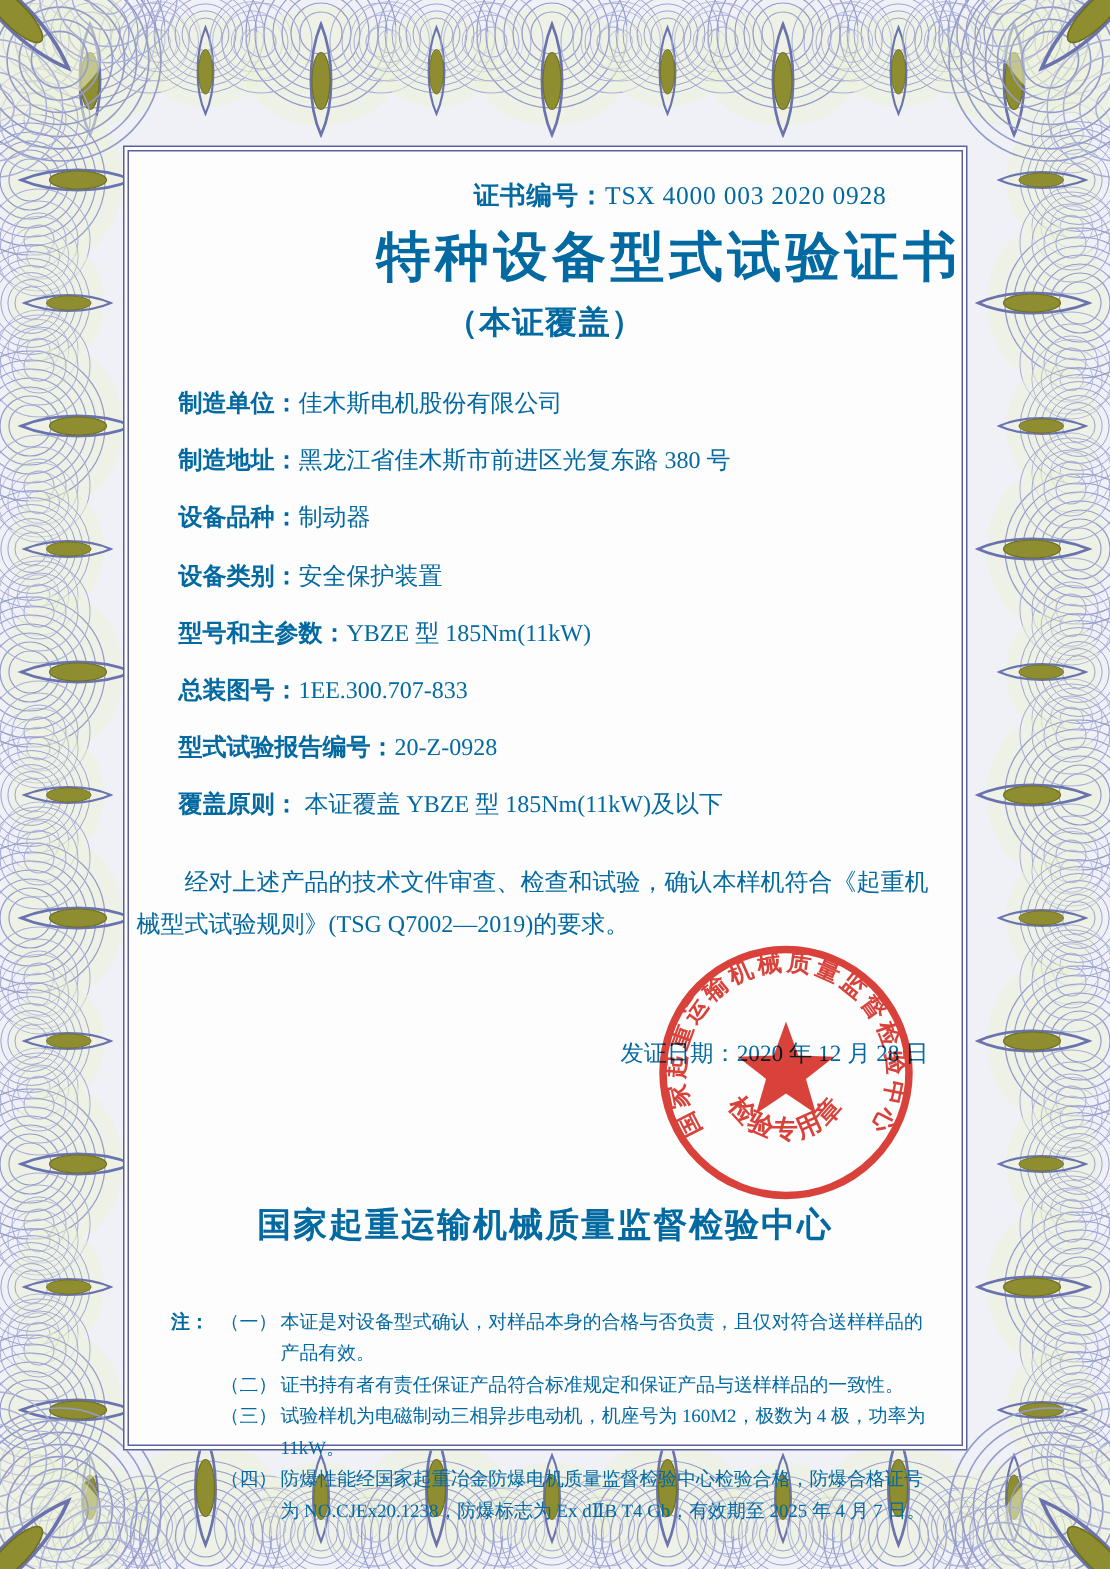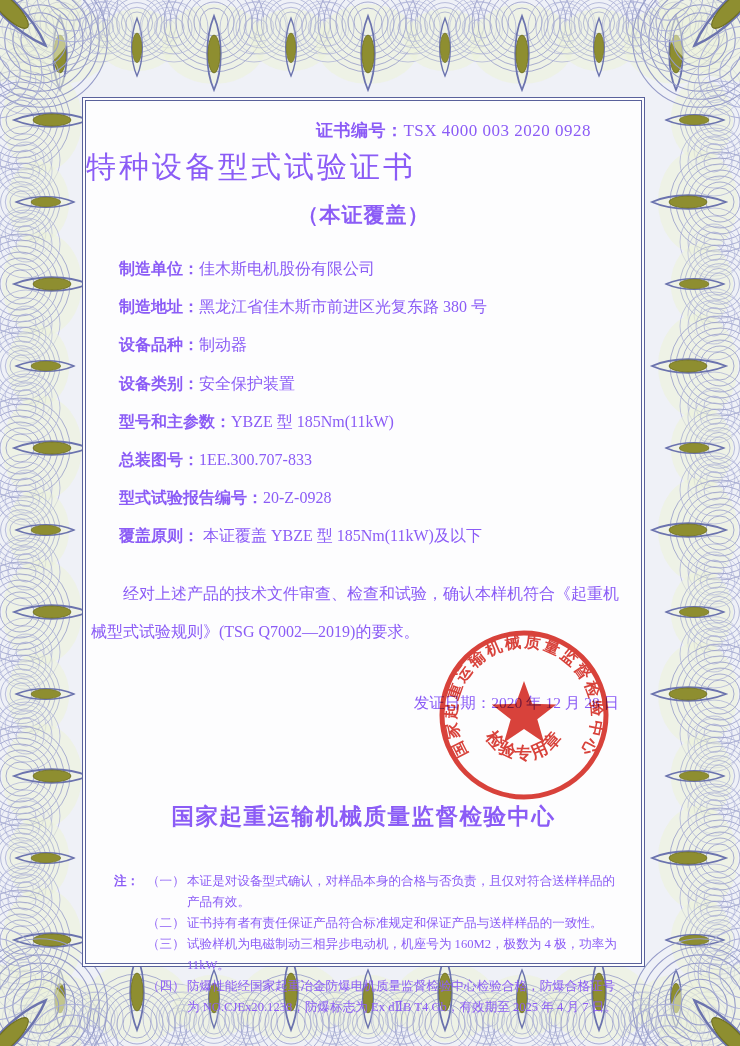--- a/index.html
+++ b/index.html
@@ -1,50 +1,50 @@
 <!DOCTYPE html>
 <html><head>
 <meta charset="utf-8">
 <style>
   html,body{margin:0;padding:0;background:#fff;}
   .page{
     position:relative;width:740px;height:1046px;overflow:hidden;
     background:#f0f1f7;
     font-family:"Liberation Serif","DejaVu Serif",serif;
-    color:#8b5cf6;
+    color:#0369a1;
   }
   #border-svg{position:absolute;left:0;top:0;width:740px;height:1046px;}
   .panel{
     position:absolute;left:82px;top:97px;width:563px;height:870px;
     box-sizing:border-box;
     background:#fdfdfe;
     border:4px double #59619b;
   }
   .cert-no{
     position:absolute;top:18px;right:50px;
     font-size:17px;letter-spacing:.5px;white-space:nowrap;
   }
   .cert-no .lbl{font-weight:700;}
   .title{
-    position:absolute;top:46px;left:0;width:100%;text-align:left;
+    position:absolute;top:46px;left:0;width:100%;text-align:right;
     font-family:"Liberation Sans","DejaVu Sans",sans-serif;
-    font-size:30px;font-weight:400;letter-spacing:3px;margin:0;
+    font-size:36px;font-weight:700;letter-spacing:3px;margin:0;
   }
   .subtitle{
     position:absolute;top:100px;left:0;width:100%;text-align:center;
     font-family:"Liberation Sans","DejaVu Sans",sans-serif;
     font-size:21px;font-weight:700;letter-spacing:1px;margin:0;
   }
   .fields{position:absolute;top:158px;left:33px;right:10px;}
   .field-row{height:38.2px;font-size:16px;white-space:nowrap;}
   .field-row .lbl{font-weight:700;}
   .field-row .val{font-weight:400;}
   .statement{
     position:absolute;top:474px;left:5px;right:8px;
-    font-size:16px;line-height:38px;text-indent:2em;margin:0;
+    font-size:16px;line-height:28px;text-indent:2em;margin:0;
   }
   .dates{
     position:absolute;top:590px;right:22px;text-align:left;
     font-size:15.5px;line-height:23.5px;white-space:nowrap;
   }
   .center-name{
     position:absolute;top:700px;left:0;width:100%;text-align:center;
     font-family:"Liberation Sans","DejaVu Sans",sans-serif;
     font-size:22.5px;font-weight:700;letter-spacing:1.5px;margin:0;
   }

